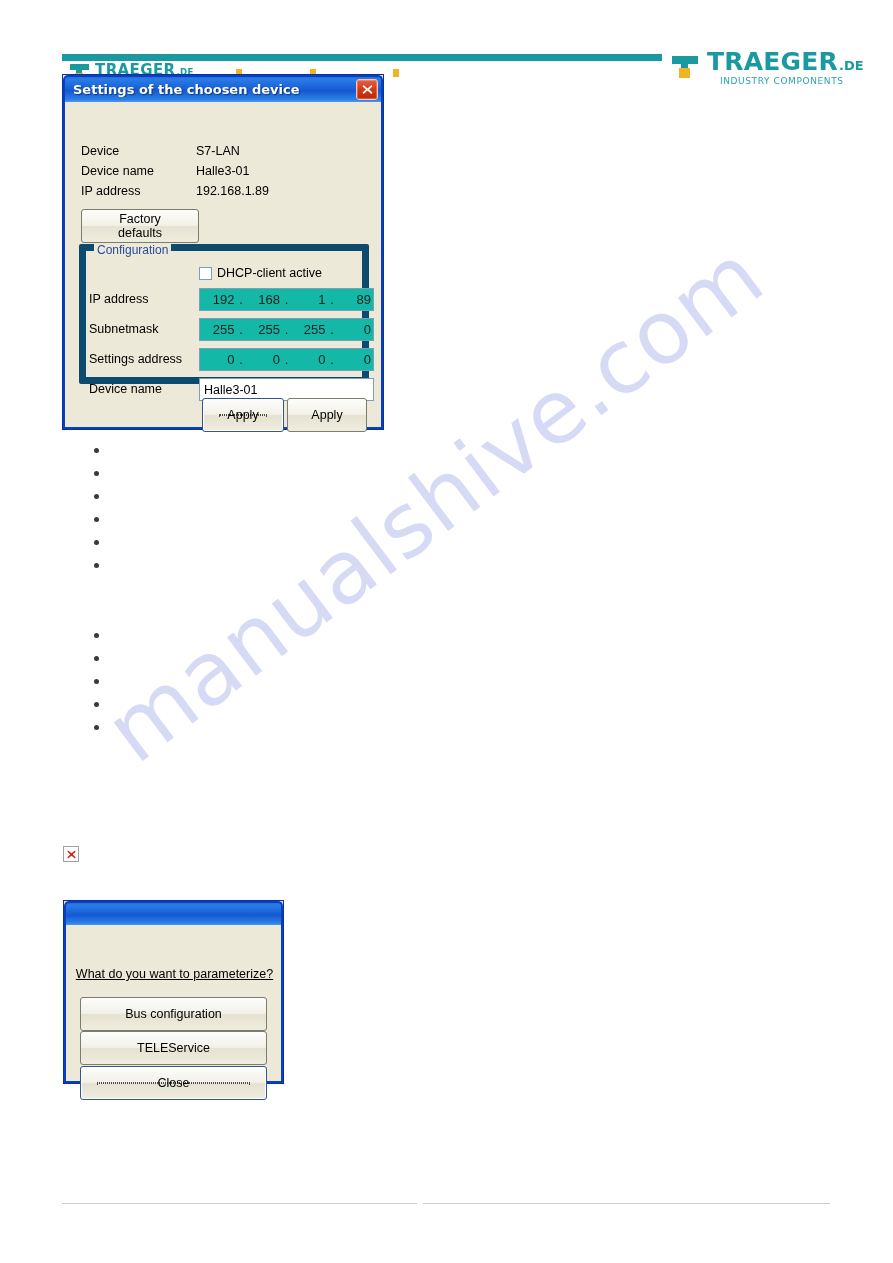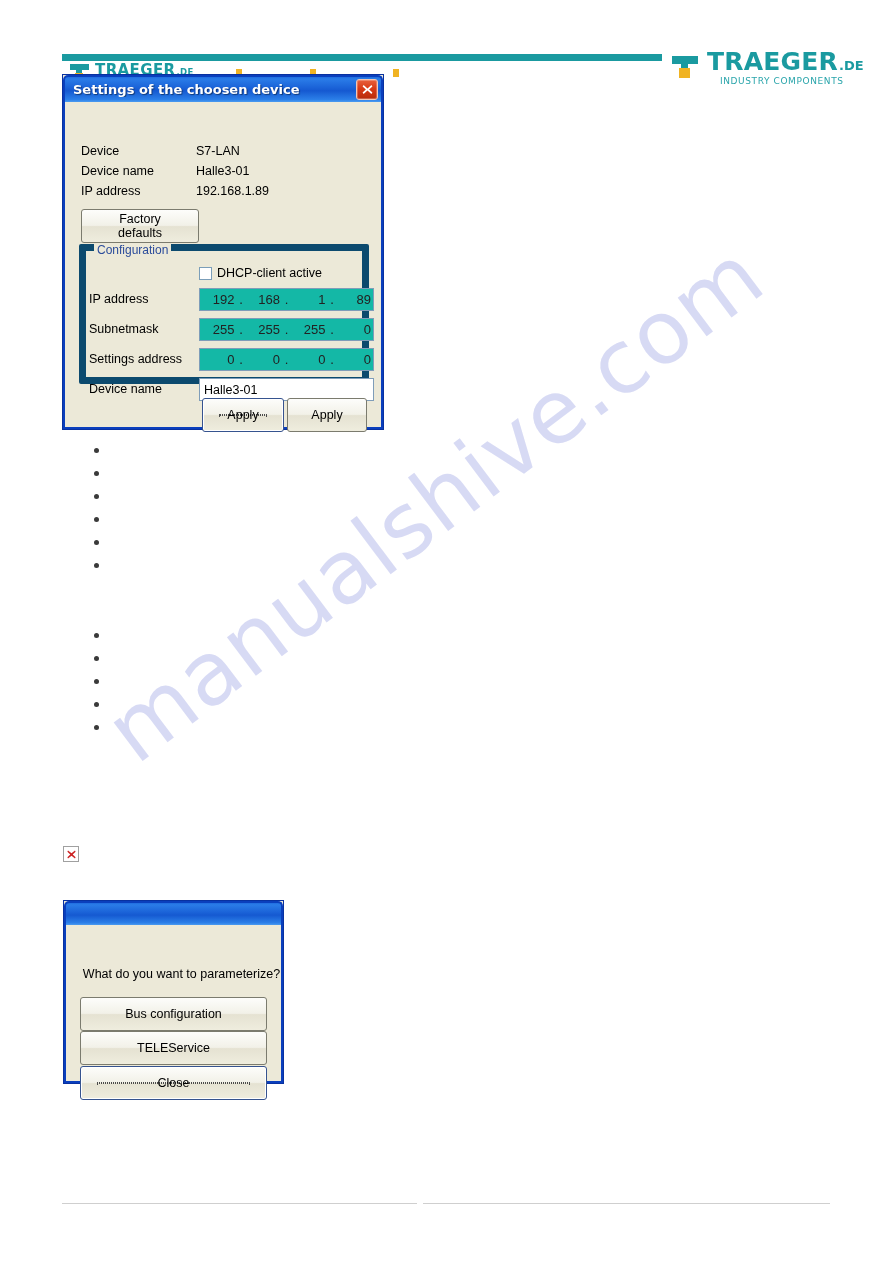--- a/index.html
+++ b/index.html
@@ -434,27 +434,28 @@
   
   #dlg-parameterize { left: 63px; top: 900px; width: 221px; }
   #dlg-parameterize .xp-titlebar { height: 22px; }
   #dlg-parameterize .xp-body {
     height: 158px;
     position: relative;
     padding: 0;
   }
   #param-question {
     position: absolute;
-    left: 8px;
+    left: 1px;
     top: 42px;
     width: 100%;
     text-align: center;
     font-family: "Liberation Sans", sans-serif;
     font-size: 12.5px;
     color: #000;
+    text-decoration: underline;
   }
   #dlg-parameterize .opt-button {
     position: absolute;
     left: 14px;
     width: 187px;
     height: 23px;
   }
   #bus-configuration-button { top: 72px; }
   #teleservice-button { top: 106px; }
   #close-button { top: 141px; }

